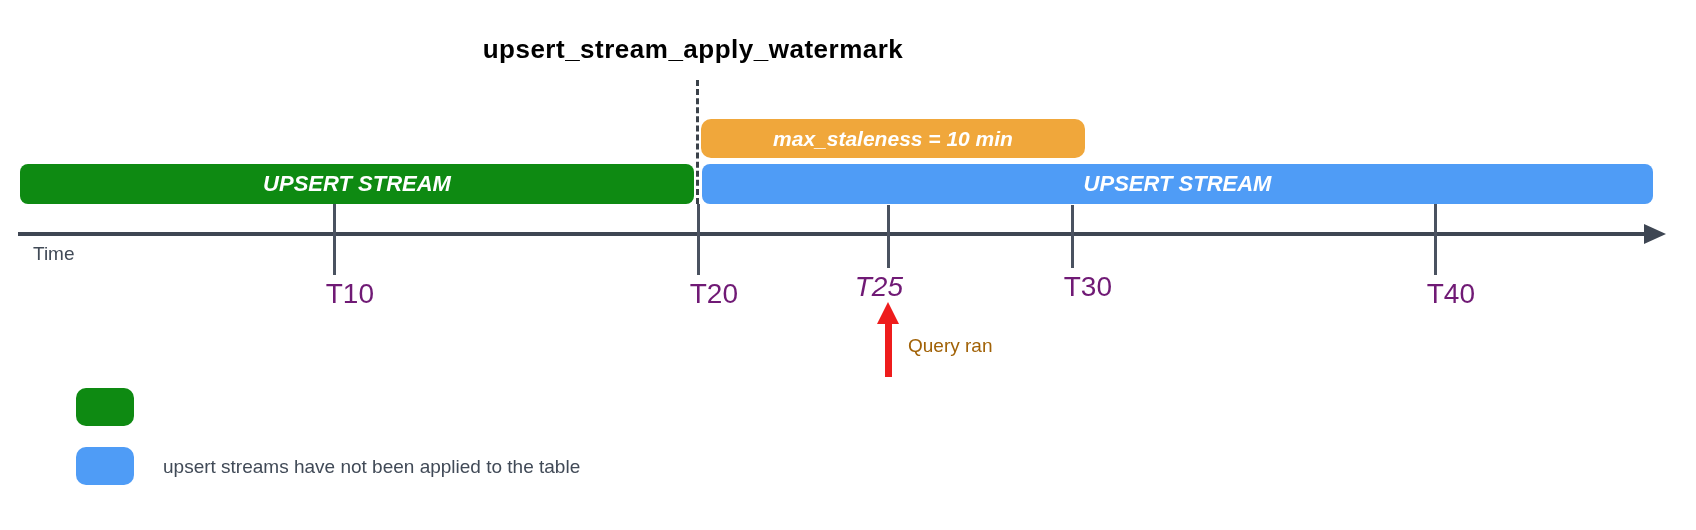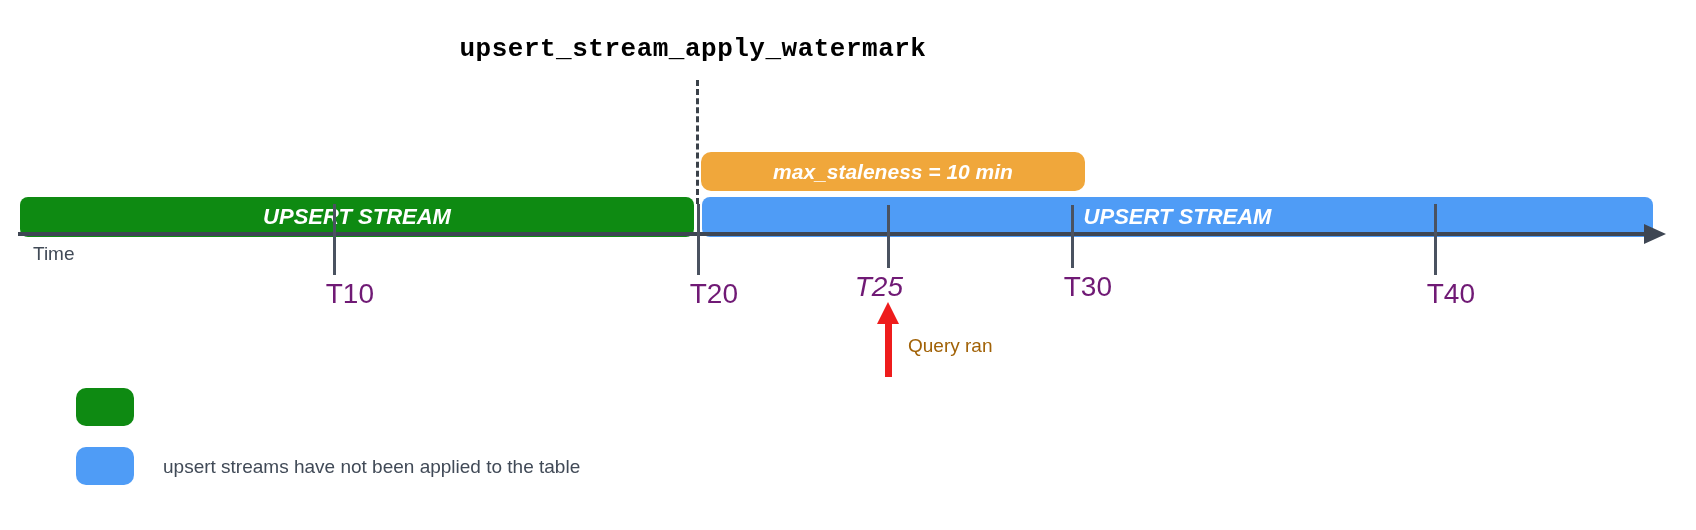--- a/index.html
+++ b/index.html
@@ -4,29 +4,28 @@
 <style>
   html,body { margin:0; padding:0; background:#ffffff; }
   .canvas {
     position:relative; width:1696px; height:530px; background:#ffffff;
     font-family:"Liberation Sans", sans-serif; overflow:hidden;
   }
   .title {
     position:absolute; left:453px; top:34px; width:480px; text-align:center;
     font-size:26px; font-weight:bold; color:#000000; letter-spacing:0.5px;
     white-space:nowrap;
-    font-family:Liberation Mono, monospace;
   }
   .dashed-line {
     position:absolute; left:696px; top:80px; height:124px; width:0;
     border-left:3px dashed #3a4149;
   }
   .bar {
     position:absolute; display:flex; align-items:center; justify-content:center;
-    color:#ffffff; font-weight:bold; font-style:italic; white-space:nowrap;margin-top:33px;
+    color:#ffffff; font-weight:bold; font-style:italic; white-space:nowrap;
   }
   .bar-staleness {
     left:701px; top:119px; width:384px; height:39px; border-radius:10px;
     background:#f0a73b; font-size:21px;
   }
   .bar-applied {
     left:20px; top:164px; width:674px; height:40px; border-radius:8px;
     background:#0e8a12; font-size:22px;
   }
   .bar-unapplied {

